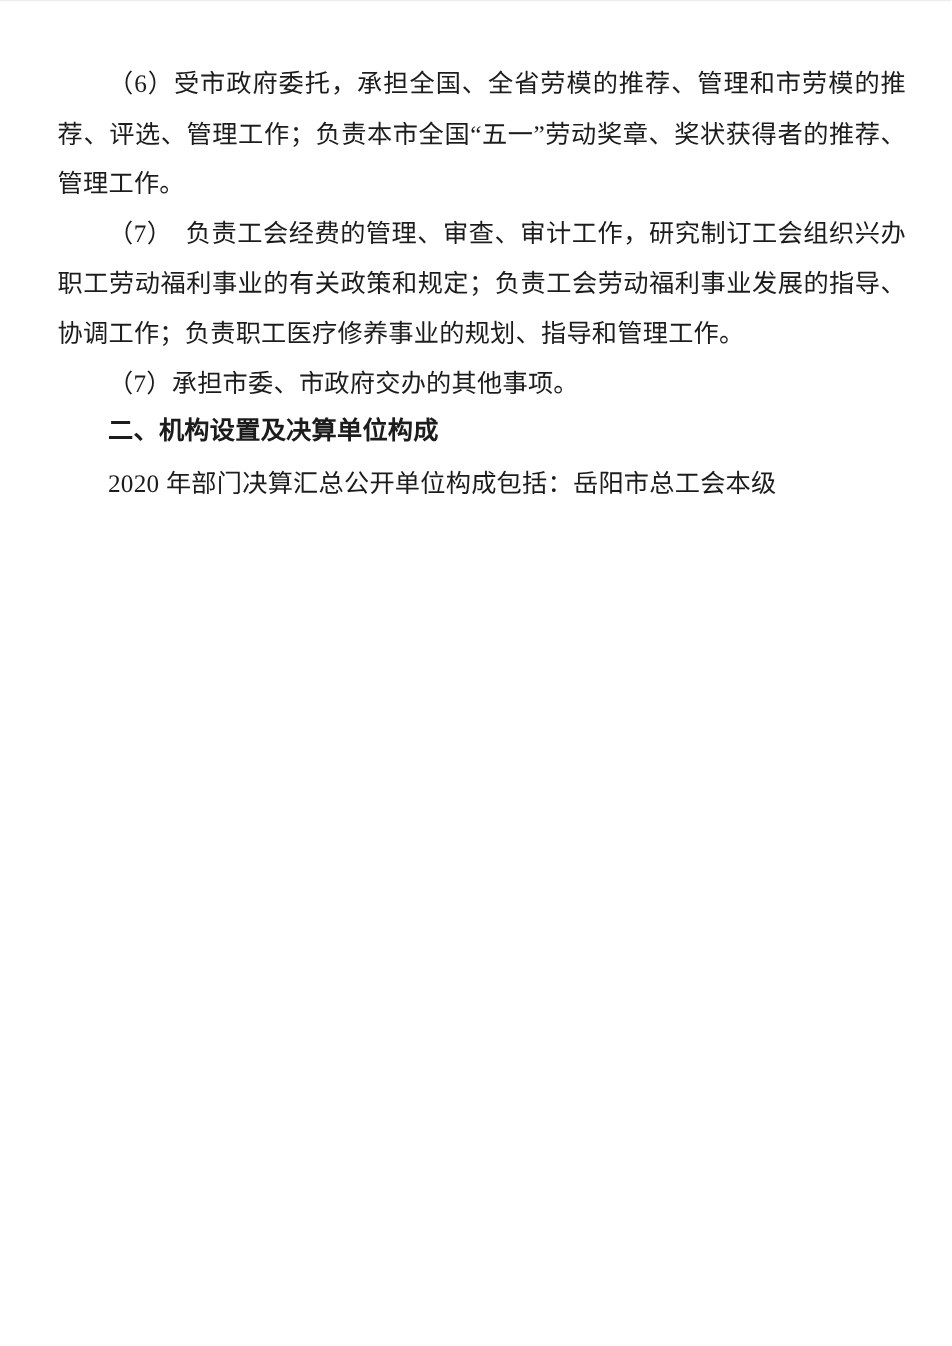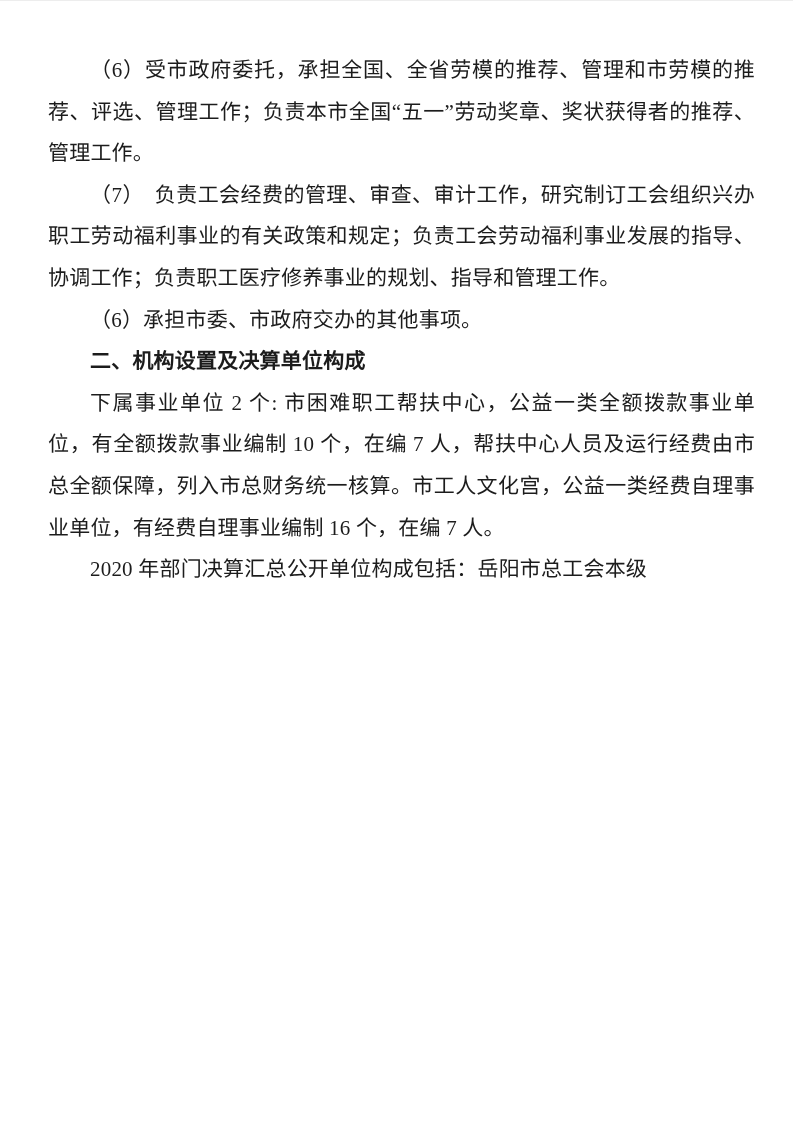--- a/index.html
+++ b/index.html
@@ -26,29 +26,28 @@
     line-height: 41.6px;
     color: #1c1c1c;
     text-indent: 2em;
     text-align: justify;
     letter-spacing: 0.2px;
   }
   .doc p.body {
     font-family: "Liberation Serif", "DejaVu Serif", serif;
   }
   .doc p.heading {
-    font-family: Liberation Serif, serif;
+    font-family: Liberation Mono, monospace;
     font-weight: 700;
   }
 </style>
 </head>
 <body>
 
 <main class="page" style="background: rgb(255, 255, 255); color: rgb(28, 28, 28);">
   <div class="doc">
     <p class="body">（6）受市政府委托，承担全国、全省劳模的推荐、管理和市劳模的推荐、评选、管理工作；负责本市全国“五一”劳动奖章、奖状获得者的推荐、管理工作。</p>
     <p class="body">（7）　负责工会经费的管理、审查、审计工作，研究制订工会组织兴办职工劳动福利事业的有关政策和规定；负责工会劳动福利事业发展的指导、协调工作；负责职工医疗修养事业的规划、指导和管理工作。</p>
-    <p class="body">（6）承担市委、市政府交办的其他事项。</p>
+    <p class="body">（7）承担市委、市政府交办的其他事项。</p>
     <p class="heading">二、机构设置及决算单位构成</p>
-    <p class="body">下属事业单位 2 个: 市困难职工帮扶中心，公益一类全额拨款事业单位，有全额拨款事业编制 10 个，在编 7 人，帮扶中心人员及运行经费由市总全额保障，列入市总财务统一核算。市工人文化宫，公益一类经费自理事业单位，有经费自理事业编制 16 个，在编 7 人。</p>
     <p class="body">2020 年部门决算汇总公开单位构成包括：岳阳市总工会本级</p>
   </div>
 </main>
 
 </body></html>

